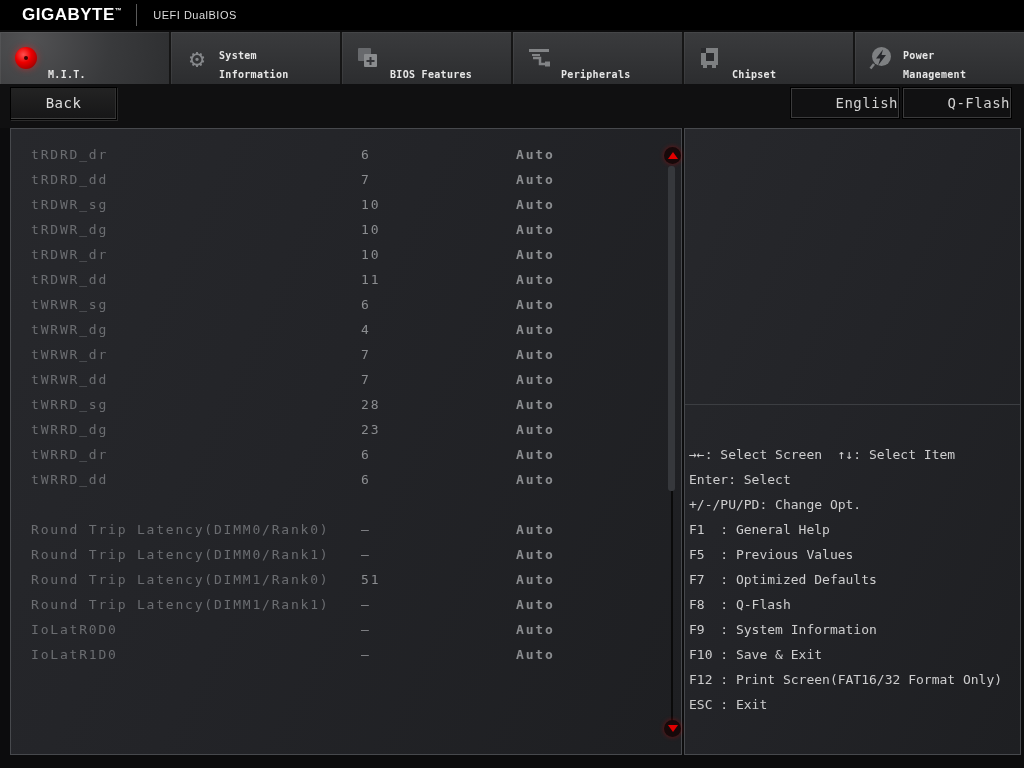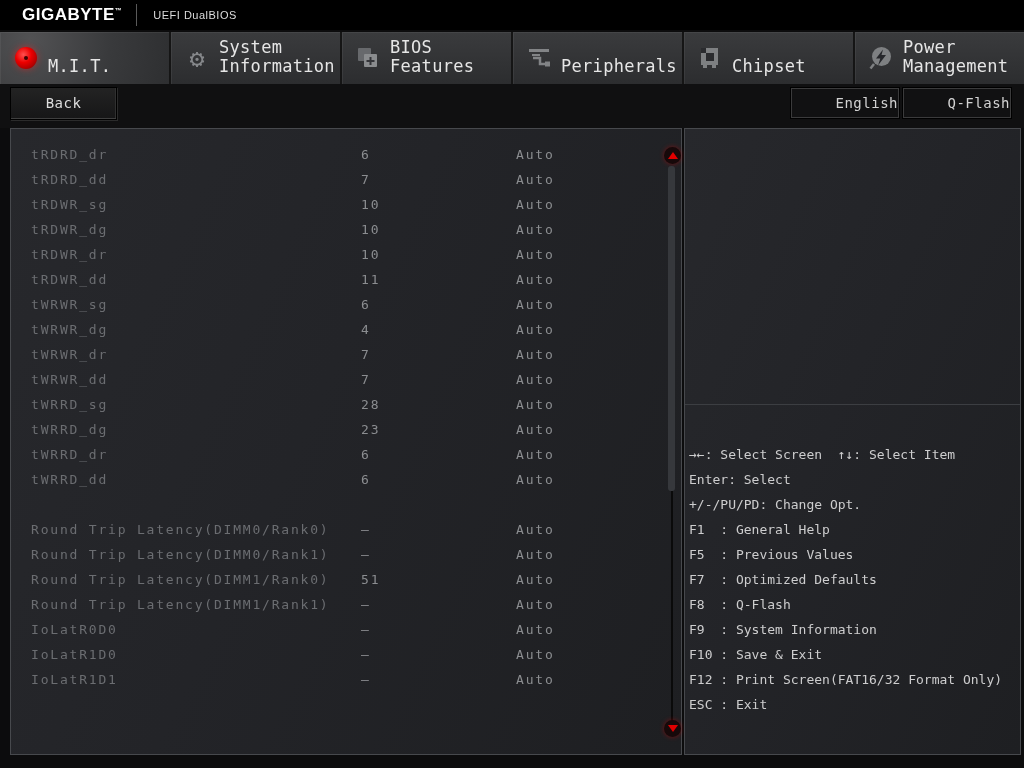--- a/index.html
+++ b/index.html
@@ -38,22 +38,22 @@
   }
   .tab:last-child { border-right:none; }
   .tab.active {
     background: radial-gradient(circle at 18% 15%, #525254 0%, #393a3c 55%, #2e2f31 100%);
   }
   .tab .t-icon {
     align-self:center; width:28px; display:flex; justify-content:center;
     margin-right:8px; color:#85878a; font-size:25px; line-height:25px;
   }
   .tab-label {
-    align-self:flex-end; padding-bottom:8px; width:96px;
-    font-size:17px; line-height:19px; color:#e6e6e6; letter-spacing:0.3px;
+    align-self:flex-end; padding-bottom:0; width:96px;
+    font-size:10px; line-height:19px; color:#e6e6e6; letter-spacing:0.3px;font-weight:bold;
   }
   .mit-dot {
     width:22px; height:22px; border-radius:50%;
     background: radial-gradient(circle at 38% 35%, #ff5050 0%, #ec0000 40%, #b40000 70%, #6e0000 100%);
     box-shadow: 0 0 7px rgba(255,30,30,0.55);
     position:relative;
   }
   .mit-dot::after {
     content:""; position:absolute; left:9px; top:9px; width:4px; height:4px;
     border-radius:50%; background:#3c0404;
@@ -86,21 +86,21 @@
     border:1px solid #47494d;
   }
   .main-panel { left:10px; width:672px; }
   .help-panel { left:684px; width:337px; }
   
   .rows { position:absolute; left:0; top:13px; width:650px; }
   .row { height:25px; line-height:25px; padding-left:20px; white-space:nowrap; font-size:13px; letter-spacing:1.8px; }
   .row.spacer { height:25px; }
   .r-name  { display:inline-block; width:330px; color:#6b6d71; }
   .r-value { display:inline-block; width:155px; color:#8b8d90; }
-  .r-mode  { display:inline-block; color:#8b8d90; }
+  .r-mode  { display:inline-block; color:#8b8d90;font-weight:bold; }
   
   .scroll-arrow {
     position:absolute; left:653px; width:17px; height:17px; border-radius:50%;
     background:#17090a; box-shadow: 0 0 5px rgba(220,0,0,0.45);
     display:flex; align-items:center; justify-content:center; cursor:pointer;
   }
   .scroll-up { top:18px; }
   .scroll-down { top:591px; }
   .tri-up {
     width:0; height:0; border-left:5px solid transparent; border-right:5px solid transparent;
@@ -218,21 +218,20 @@
         <div class="row"><span class="r-name">tWRRD_dg</span><span class="r-value">23</span><span class="r-mode">Auto</span></div>
         <div class="row"><span class="r-name">tWRRD_dr</span><span class="r-value">6</span><span class="r-mode">Auto</span></div>
         <div class="row"><span class="r-name">tWRRD_dd</span><span class="r-value">6</span><span class="r-mode">Auto</span></div>
         <div class="row spacer"></div>
         <div class="row"><span class="r-name">Round Trip Latency(DIMM0/Rank0)</span><span class="r-value">–</span><span class="r-mode">Auto</span></div>
         <div class="row"><span class="r-name">Round Trip Latency(DIMM0/Rank1)</span><span class="r-value">–</span><span class="r-mode">Auto</span></div>
         <div class="row"><span class="r-name">Round Trip Latency(DIMM1/Rank0)</span><span class="r-value">51</span><span class="r-mode">Auto</span></div>
         <div class="row"><span class="r-name">Round Trip Latency(DIMM1/Rank1)</span><span class="r-value">–</span><span class="r-mode">Auto</span></div>
         <div class="row"><span class="r-name">IoLatR0D0</span><span class="r-value">–</span><span class="r-mode">Auto</span></div>
         <div class="row"><span class="r-name">IoLatR1D0</span><span class="r-value">–</span><span class="r-mode">Auto</span></div>
-        <div class="row"><span class="r-name">IoLatR1D1</span><span class="r-value">–</span><span class="r-mode">Auto</span></div>
       </div>
     <div class="scroll-arrow scroll-up">
         <span class="tri-up"></span>
       </div>
     <div class="scroll-thumb"></div>
     <div class="scroll-track"></div>
     <div class="scroll-arrow scroll-down">
         <span class="tri-down"></span>
       </div>
   </section>

